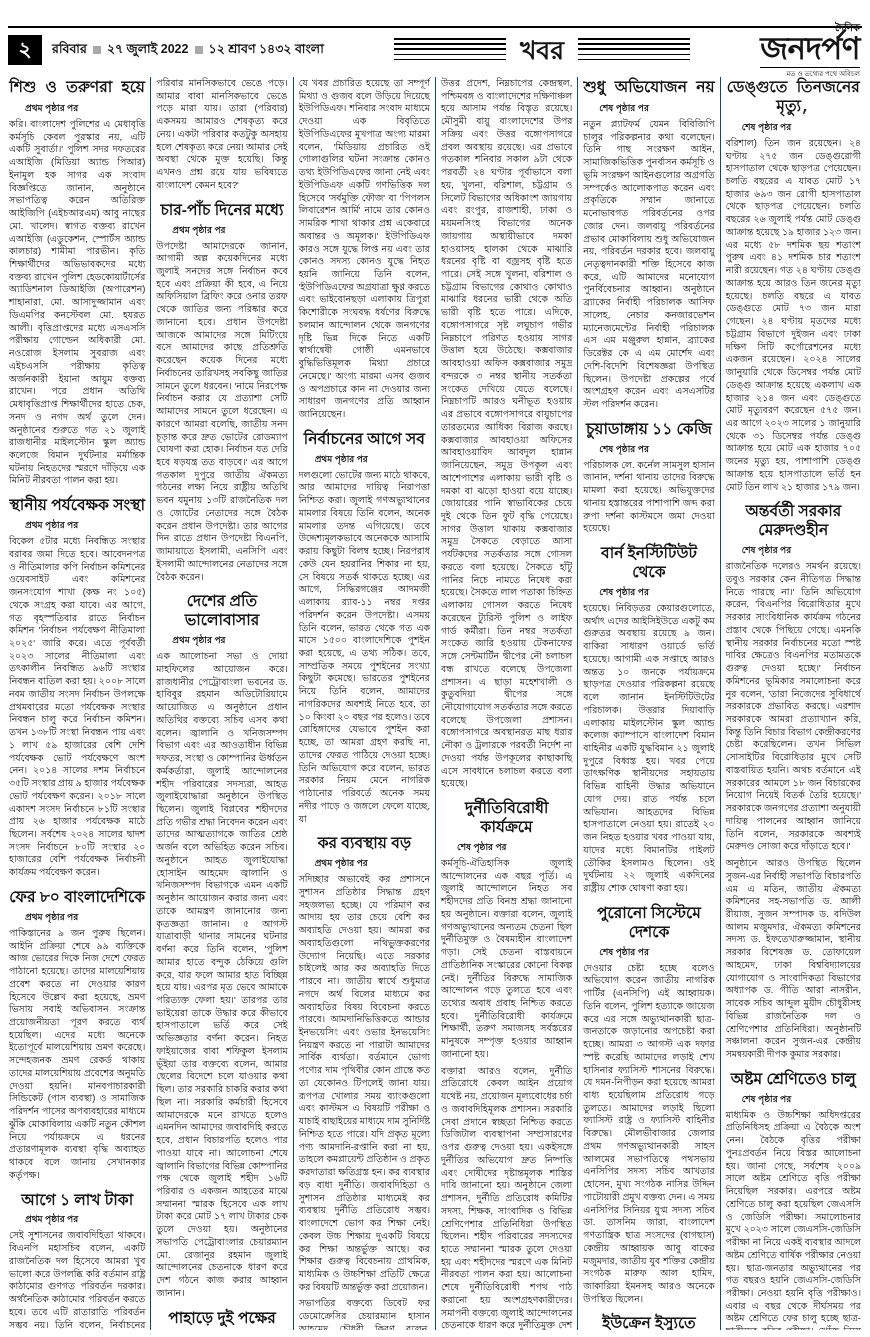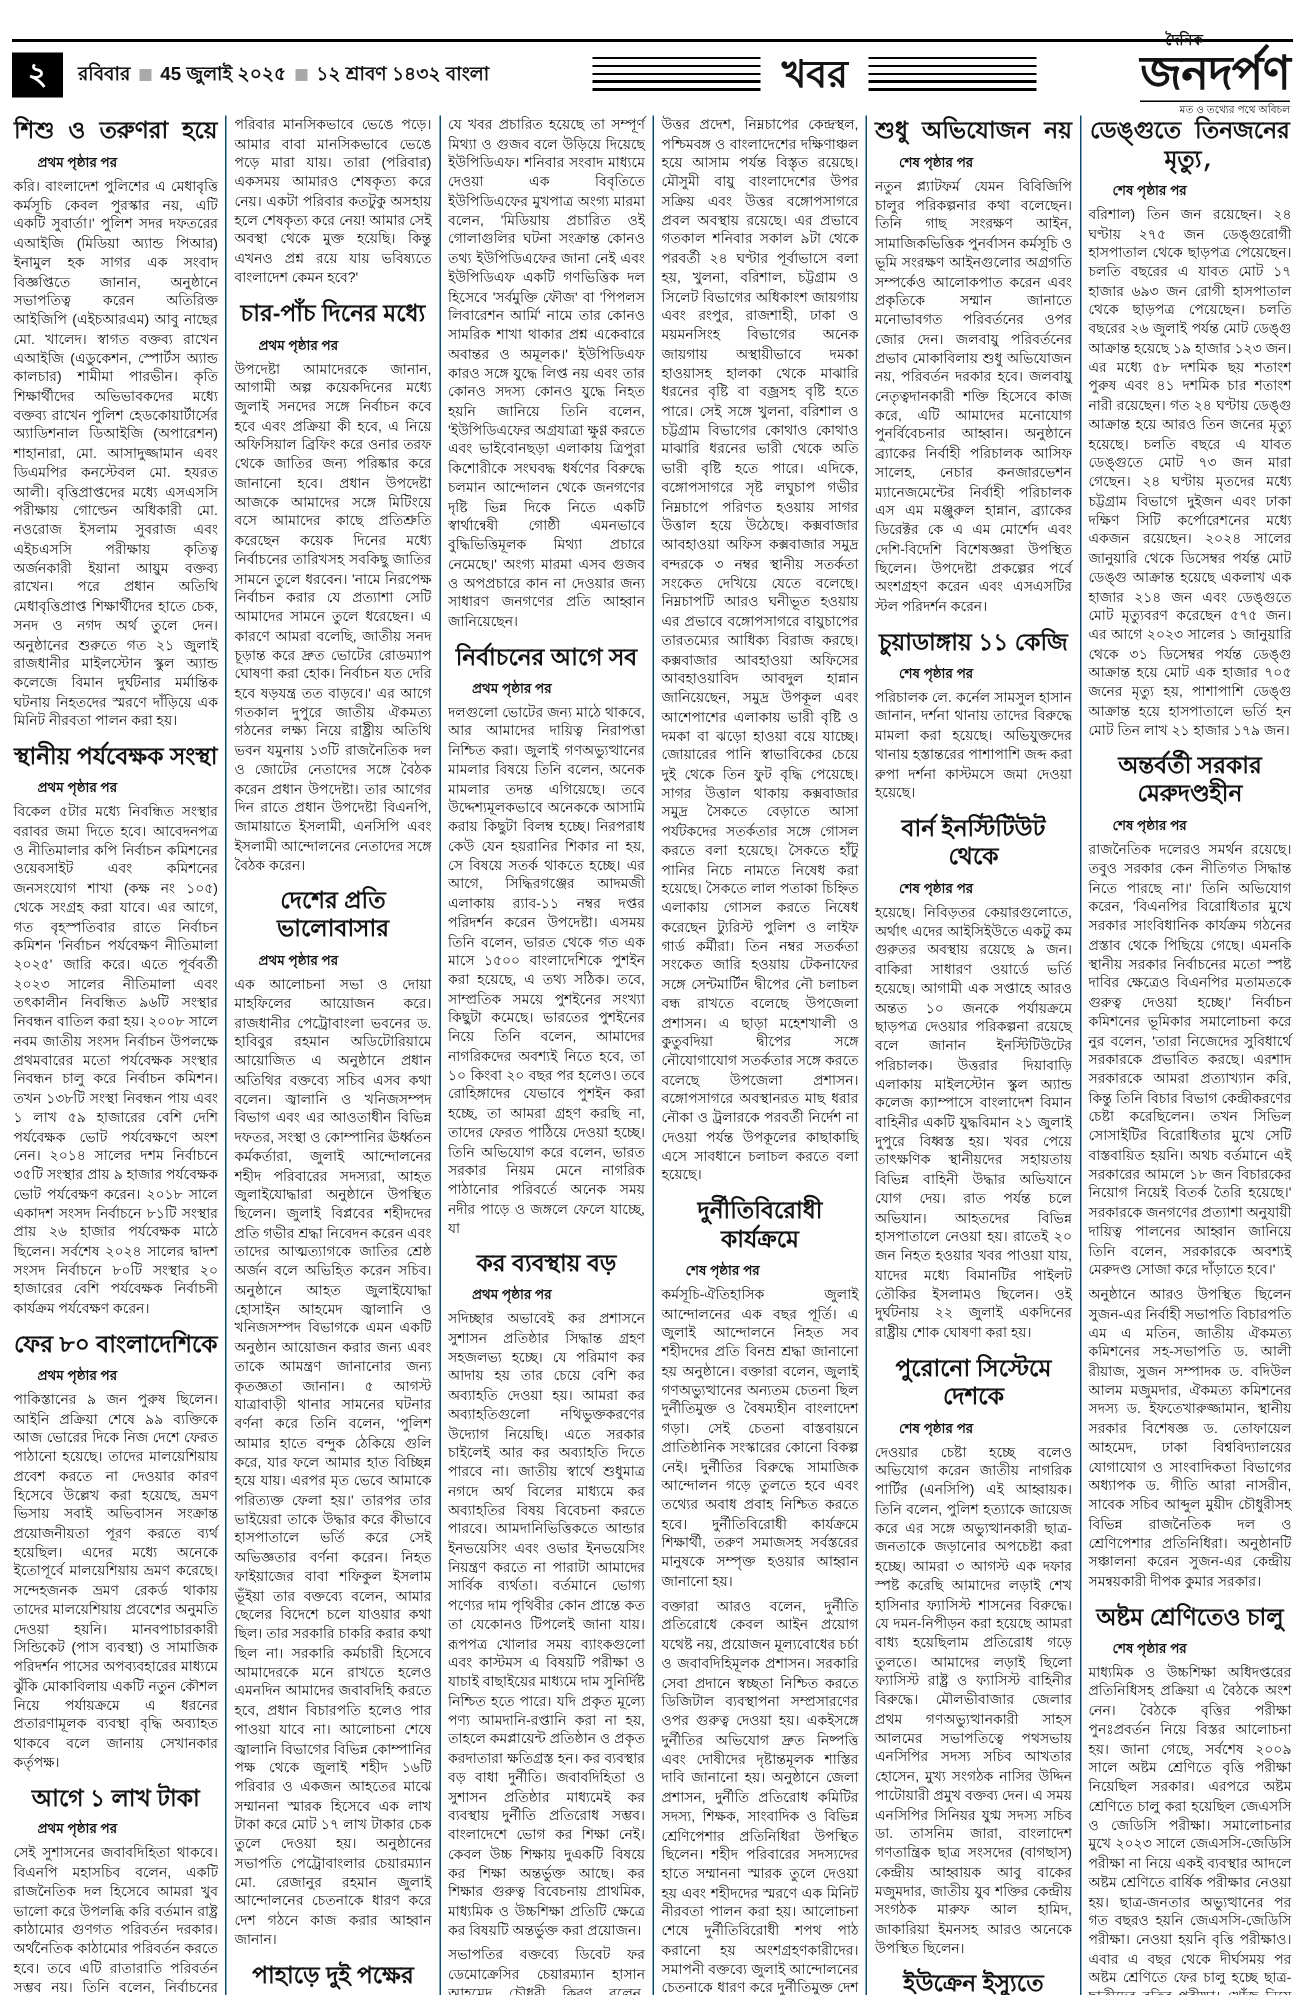--- a/index.html
+++ b/index.html
@@ -9,21 +9,21 @@
           display:flex;align-items:center;gap:10px;}
   .pageno{width:34px;height:30px;background:#000;color:#fff;font-size:20px;font-weight:bold;
           display:flex;align-items:center;justify-content:center;flex:0 0 auto;}
   .dateline{font-size:12.5px;font-weight:600;display:flex;align-items:center;gap:6px;white-space:nowrap;}
   .sq{width:8px;height:8px;background:#a9a9a9;display:inline-block;}
   .section{flex:1;display:flex;align-items:center;justify-content:center;gap:14px;min-width:0;}
   .rules{width:112px;height:24px;flex:0 0 auto;
          background:repeating-linear-gradient(to bottom,#000 0 1.6px,transparent 1.6px 5.2px);}
   .section-title{font-size:25px;font-weight:800;line-height:1;}
   .masthead{margin-left:auto;display:flex;flex-direction:column;align-items:center;flex:0 0 auto;padding-right:2px;}
-  .m-top{font-size:10px;font-weight:700;line-height:1;align-self:flex-end;margin-right:58px;}
+  .m-top{font-size:10px;font-weight:700;line-height:1;align-self:flex-end;}
   .m-title{font-size:31px;font-weight:800;line-height:1.05;letter-spacing:-0.5px;}
   .m-tag{font-size:7px;line-height:1;border-top:1px solid #000;margin-top:1px;padding-top:2px;
          align-self:stretch;text-align:right;}
   .columns{display:flex;margin:8px 8px 0;height:1253px;}
   .col{width:16.6667%;box-sizing:border-box;padding:0 5px;overflow:hidden;}
   .col:first-child{padding-left:1px;}
   .col:last-child{padding-right:1px;}
   .col + .col{border-left:1px solid #0c4a6e;}
   .headline{font-size:15.5px;font-weight:800;text-align:center;line-height:1.22;margin:9px 0 3px;}
   .col .headline:first-child{margin-top:2px;font-family:Liberation Mono, monospace;}
@@ -34,21 +34,21 @@
 <body>
 
 <div class="page">
   <div class="header">
     <div class="pageno">
       <span>২</span>
     </div>
     <div class="dateline">
       <span>রবিবার</span>
       <span class="sq"></span>
-      <span>45 জুলাই ২০২৫</span>
+      <span>২৭ জুলাই 2022</span>
       <span class="sq"></span>
       <span>১২ শ্রাবণ ১৪৩২ বাংলা</span>
     </div>
     <div class="section">
       <div class="rules"></div>
       <div class="section-title">খবর</div>
       <div class="rules"></div>
     </div>
     <div class="masthead">
       <div class="m-top">দৈনিক</div>

